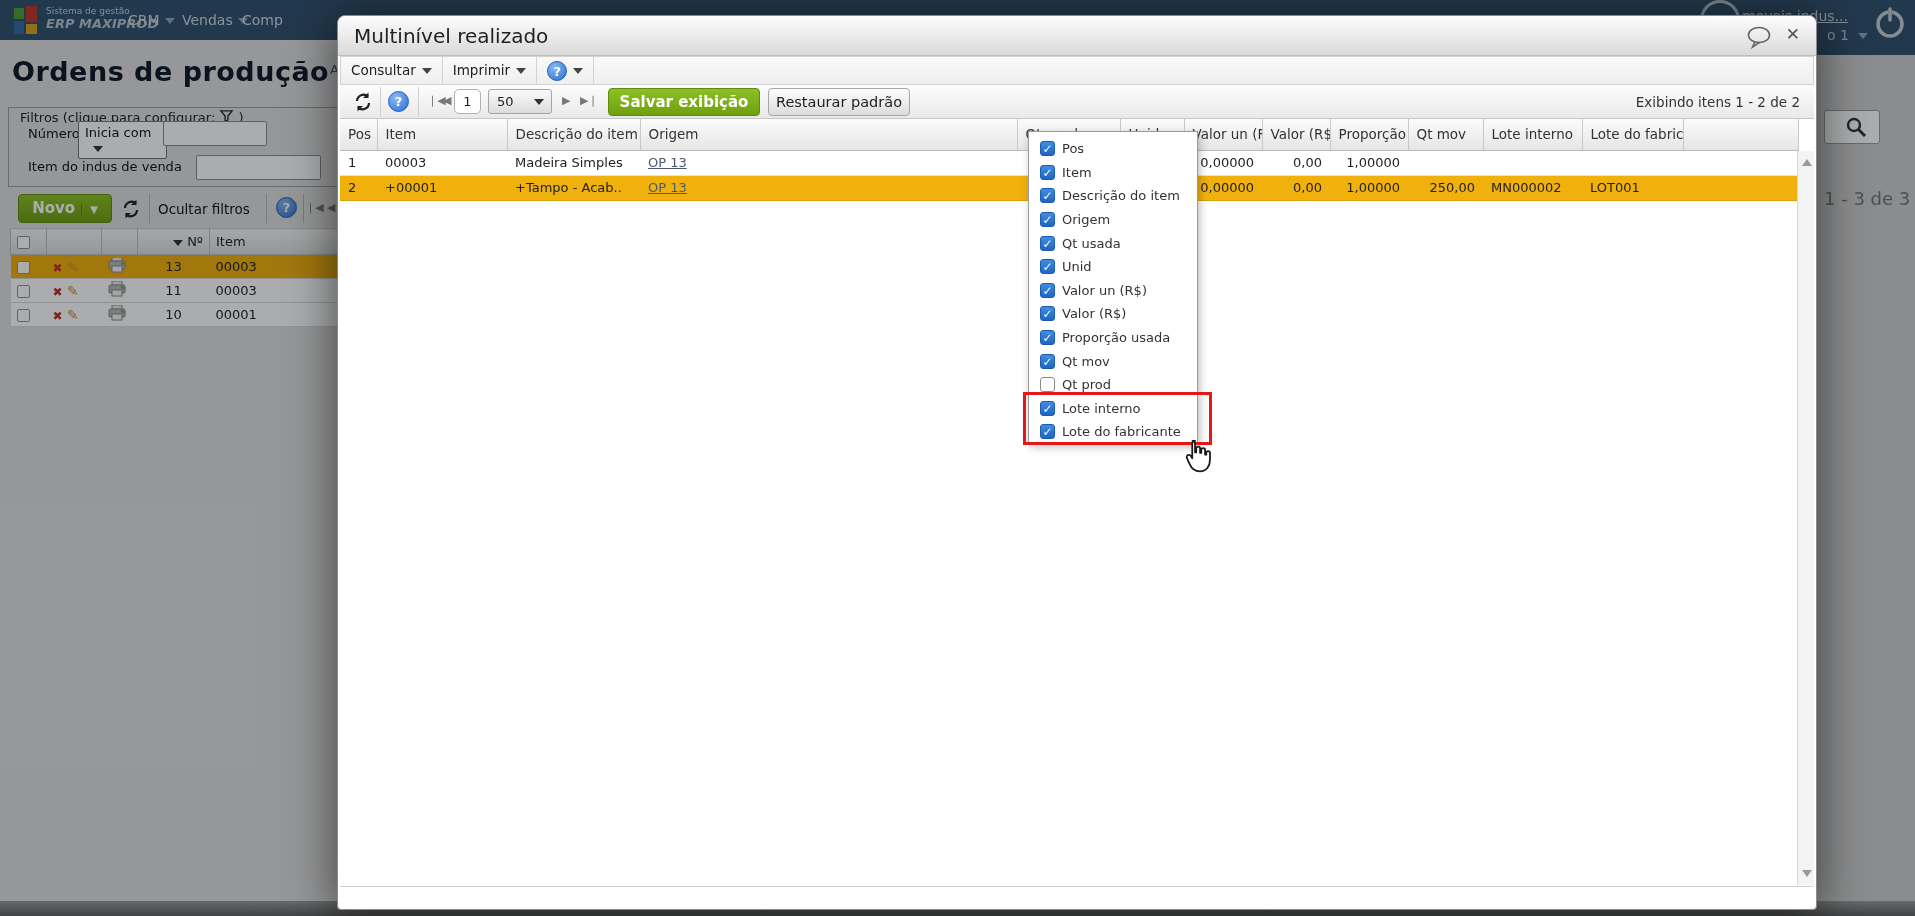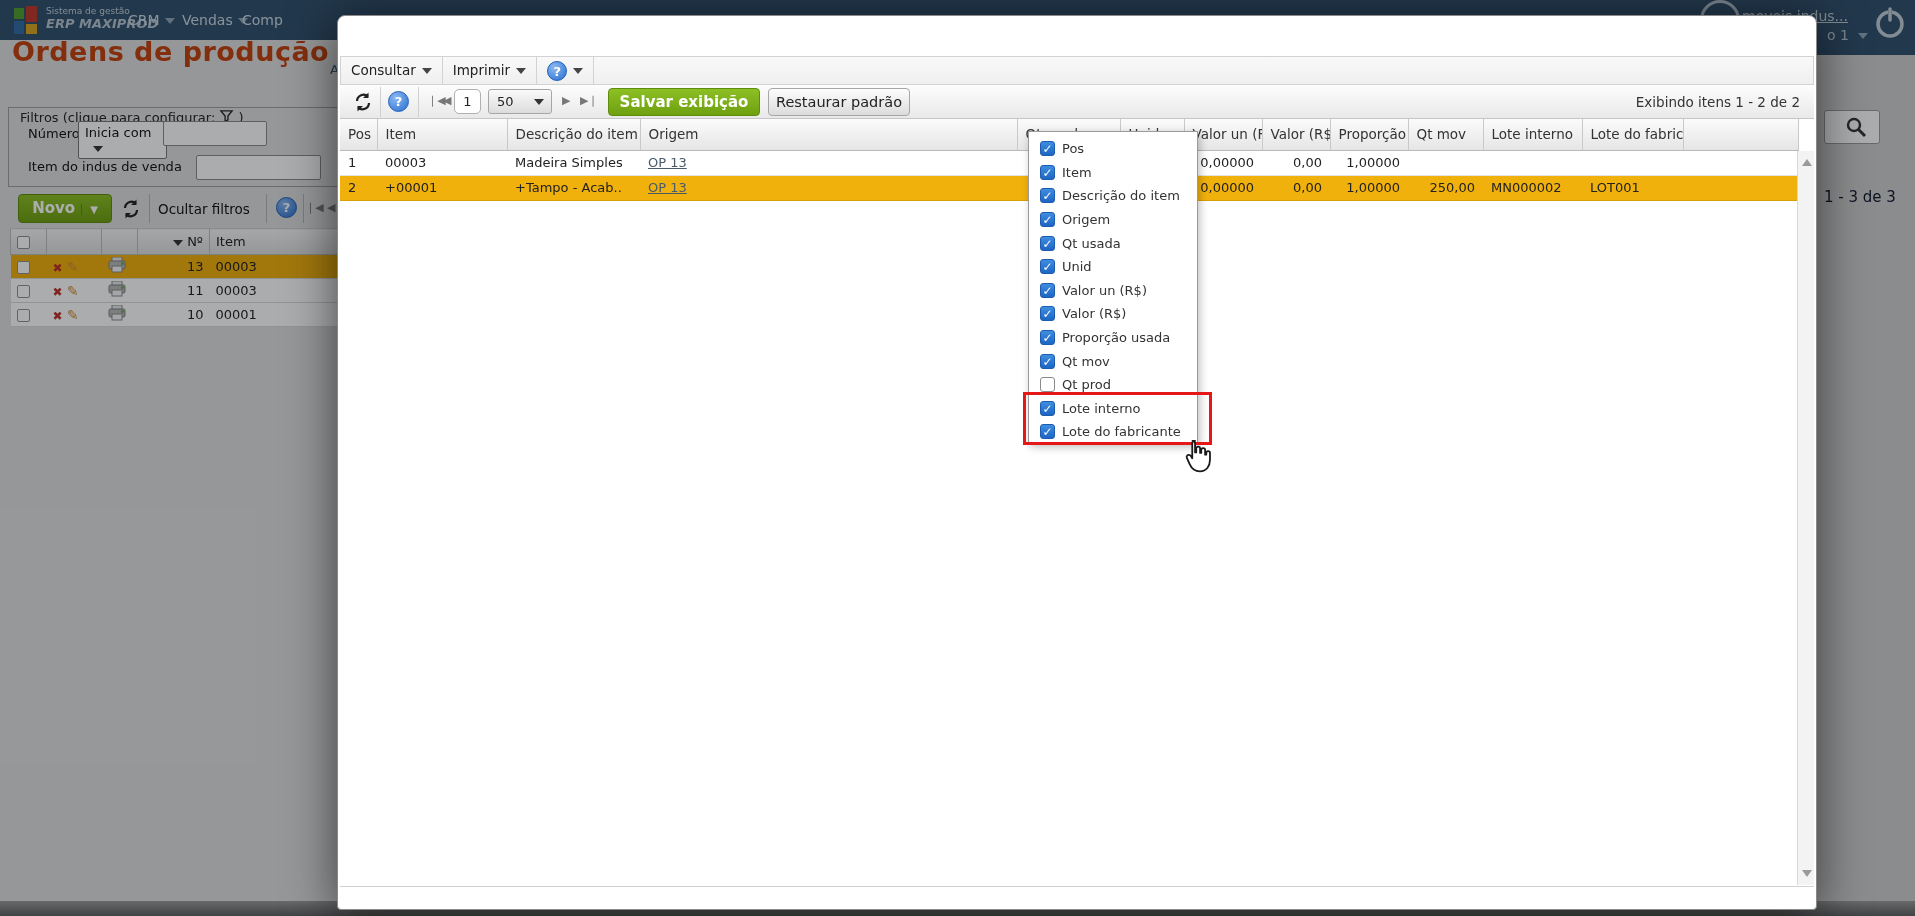--- a/index.html
+++ b/index.html
@@ -14,21 +14,21 @@
   .logo div { position:absolute; }
   .brand-tag { position:absolute; left:46px; top:6px; font-size:9px; color:#c3cfda; }
   .brand-name { position:absolute; left:46px; top:16px; font-size:13px; font-weight:bold; font-style:italic; color:#b6c4d1; }
   .nav-item { position:absolute; top:12px; color:#ccd8e3; font-size:14px; cursor:pointer; white-space:nowrap; }
   .nav-caret { display:inline-block; width:0; height:0; border-left:5px solid transparent; border-right:5px solid transparent; border-top:6px solid #8fa6ba; margin-left:5px; vertical-align:middle; }
   .company-link { position:absolute; left:1742px; top:8px; color:#c3cfda; font-size:14px; text-decoration:underline; white-space:nowrap; }
   .user-frag { position:absolute; left:1827px; top:27px; color:#b6c4d1; font-size:14px; }
   .avatar-circle { position:absolute; left:1700px; top:0px; width:40px; height:40px; border:3px solid #b6c4d1; border-radius:50%; }
   .power-btn { position:absolute; left:1872px; top:5px; width:36px; height:36px; }
 
-  .page-title { position:absolute; left:12px; top:36px; font-size:27px; font-weight:bold; color:#c2410c; letter-spacing:.5px; }
+  .page-title { position:absolute; left:12px; top:56px; font-size:27px; font-weight:bold; color:#0f172a; letter-spacing:.5px; }
   .title-frag { position:absolute; left:330px; top:62px; font-size:13px; color:#3c5870; }
 
   .filters-box { position:absolute; left:8px; top:107px; width:340px; height:80px; border:1px solid #9e9e9e; border-right:none; }
   .filters-legend { position:absolute; left:16px; top:109px; background:#e0e0e0; padding:0 4px; font-size:13px; color:#222; white-space:nowrap; }
   .f-label { position:absolute; font-size:13px; color:#111; }
   .f-select { position:absolute; background:#fff; border:1px solid #777; border-radius:2px; font-size:13px; color:#111; padding:3px 6px; }
   .f-select .nav-caret { border-top-color:#333; margin-left:8px; }
   .f-input { position:absolute; background:#fff; border:1px solid #8a8a8a; border-radius:2px; }
 
   .btn-green { background:linear-gradient(#8cc024,#6fa010); border:1px solid #5e8c0c; border-radius:4px; color:#fff; font-weight:bold; text-align:center; }
@@ -40,30 +40,30 @@
   .help-circle { width:21px; height:21px; border-radius:50%; background:radial-gradient(circle at 35% 30%,#8ab9f2,#2a6fd0); border:1px solid #1f5fba; color:#fff; font-weight:bold; font-size:13px; text-align:center; line-height:20px; }
   .lt-help { position:absolute; left:276px; top:197px; }
   .pg-glyph { color:#777; font-size:11px; }
   .lt-pg1 { position:absolute; left:306px; top:201px; }
   .lt-pg2 { position:absolute; left:327px; top:201px; }
 
   .lgrid { position:absolute; left:10px; top:228px; width:330px; border-collapse:collapse; table-layout:fixed; }
   .lgrid th { height:26px; background:linear-gradient(#f7f7f7,#dedede); border:1px solid #bdbdbd; border-top:1px solid #cfcfcf; font-weight:normal; font-size:13px; color:#222; text-align:left; padding:0 6px; }
   .lgrid td { height:24px; background:#fff; border-bottom:1px solid #d9d9d9; font-size:13px; padding:0 6px; white-space:nowrap; overflow:hidden; }
   .lgrid tr.selected td { background:#f1b10d; }
-  .lgrid .cnum { text-align:right; }
+  .lgrid .cnum { text-align:center; }
   .cb-empty { display:inline-block; width:13px; height:13px; background:#fff; border:1px solid #8f8f8f; border-radius:2px; vertical-align:middle; }
   .x-icon { color:#bf3026; font-size:12px; font-weight:bold; }
   .pencil-icon { color:#cd8c34; font-size:14px; }
   .sort-caret { display:inline-block; width:0; height:0; border-left:5px solid transparent; border-right:5px solid transparent; border-top:6px solid #333; margin-right:4px; vertical-align:middle; }
 
   .right-panel { position:absolute; left:1817px; top:55px; width:98px; height:848px; background:#cfcfcf; }
   .search-box { position:absolute; left:1824px; top:110px; width:56px; height:34px; background:#fff; border:1px solid #9a9a9a; border-radius:3px; }
   .search-ic { position:absolute; left:1844px; top:115px; }
-  .side-pag { position:absolute; left:1824px; top:188px; font-size:15px; color:#0f172a; white-space:nowrap; }
+  .side-pag { position:absolute; left:1824px; top:188px; font-size:18px; color:#737373; white-space:nowrap; }
   .bottombar { position:absolute; left:0; top:901px; width:1915px; height:15px; background:linear-gradient(#9a9a9a,#5f5f5f); }
 
   
   .dim { position:absolute; left:0; top:0; width:1915px; height:916px; background:rgba(8,12,16,.34); z-index:40; }
 
   
   .modal { position:absolute; left:337px; top:15px; width:1480px; height:895px; background:#fff; border:1px solid #8a8a8a; border-radius:8px 8px 4px 4px; box-shadow:0 6px 50px rgba(0,0,0,.6); z-index:100; }
   .m-titlebar { position:absolute; left:0; top:0; right:0; height:40px; background:linear-gradient(#fdfdfd,#d9d9d9); border-bottom:1px solid #bdbdbd; border-radius:8px 8px 0 0; }
   .m-title { position:absolute; left:16px; top:8px; font-size:20px; color:#222; }
   .m-bubble { position:absolute; right:44px; top:10px; width:26px; height:22px; cursor:pointer; }
@@ -235,20 +235,30 @@
         <circle cx="10" cy="10" r="6" fill="none" stroke="#333" stroke-width="2.4"></circle>
         <line x1="14.5" y1="14.5" x2="21" y2="21" stroke="#333" stroke-width="3"></line>
       </svg>
   </div>
   <div class="side-pag">1 - 3 de 3</div>
   <div class="bottombar"></div>
 
   <div class="dim"></div>
 
   <div class="modal">
+    <div class="m-titlebar">
+      <div class="m-title">Multinível realizado</div>
+      <div class="m-bubble">
+        <svg width="26" height="24" viewBox="0 0 26 24">
+            <ellipse cx="13" cy="9" rx="10.5" ry="7.5" fill="none" stroke="#666" stroke-width="1.6"></ellipse>
+            <path d="M9 15.5 L6.5 21 L14 16.2" fill="none" stroke="#666" stroke-width="1.6"></path>
+          </svg>
+      </div>
+      <div class="m-close">✕</div>
+    </div>
 
     <div class="m-menubar">
       <div class="menu-item"><span>Consultar</span><span class="nav-caret"></span></div>
       <div class="menu-item"><span>Imprimir</span><span class="nav-caret"></span></div>
       <div class="menu-item" style="display:flex;align-items:center;padding-top:0;">
           <span class="help-circle" style="width:20px;height:20px;line-height:19px;">?</span>
           <span class="nav-caret"></span>
         </div>
     </div>
 

